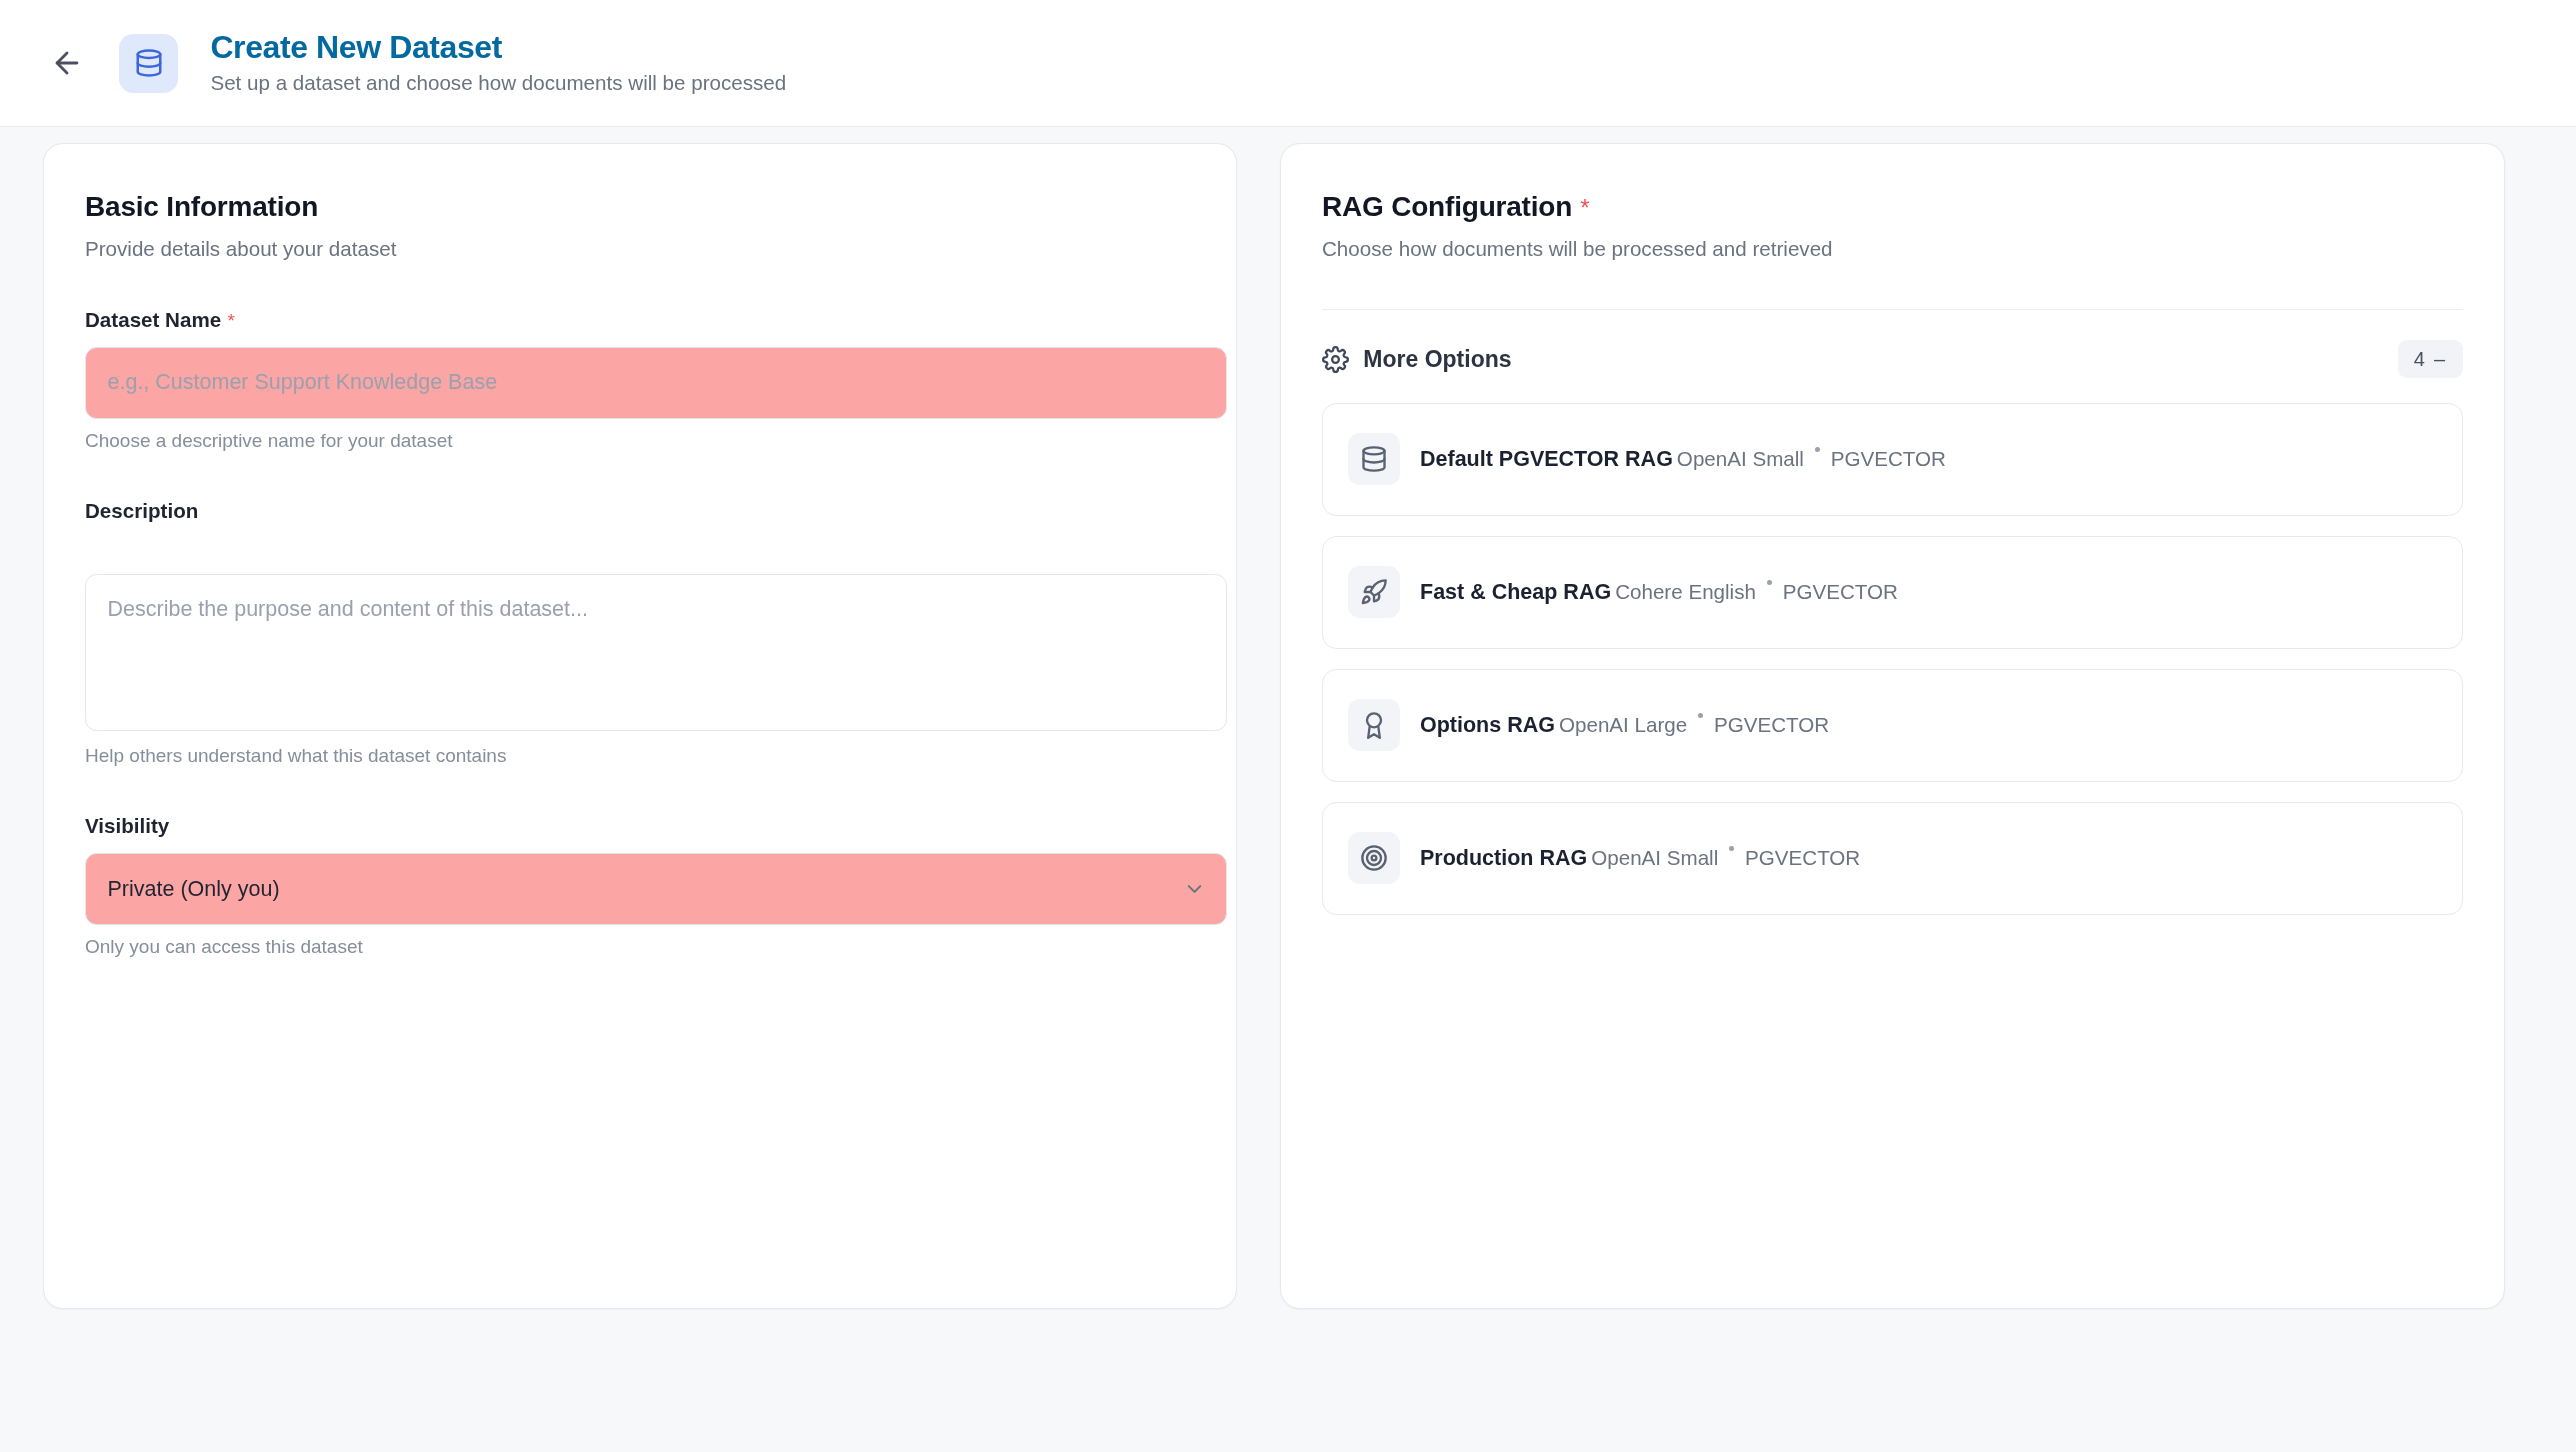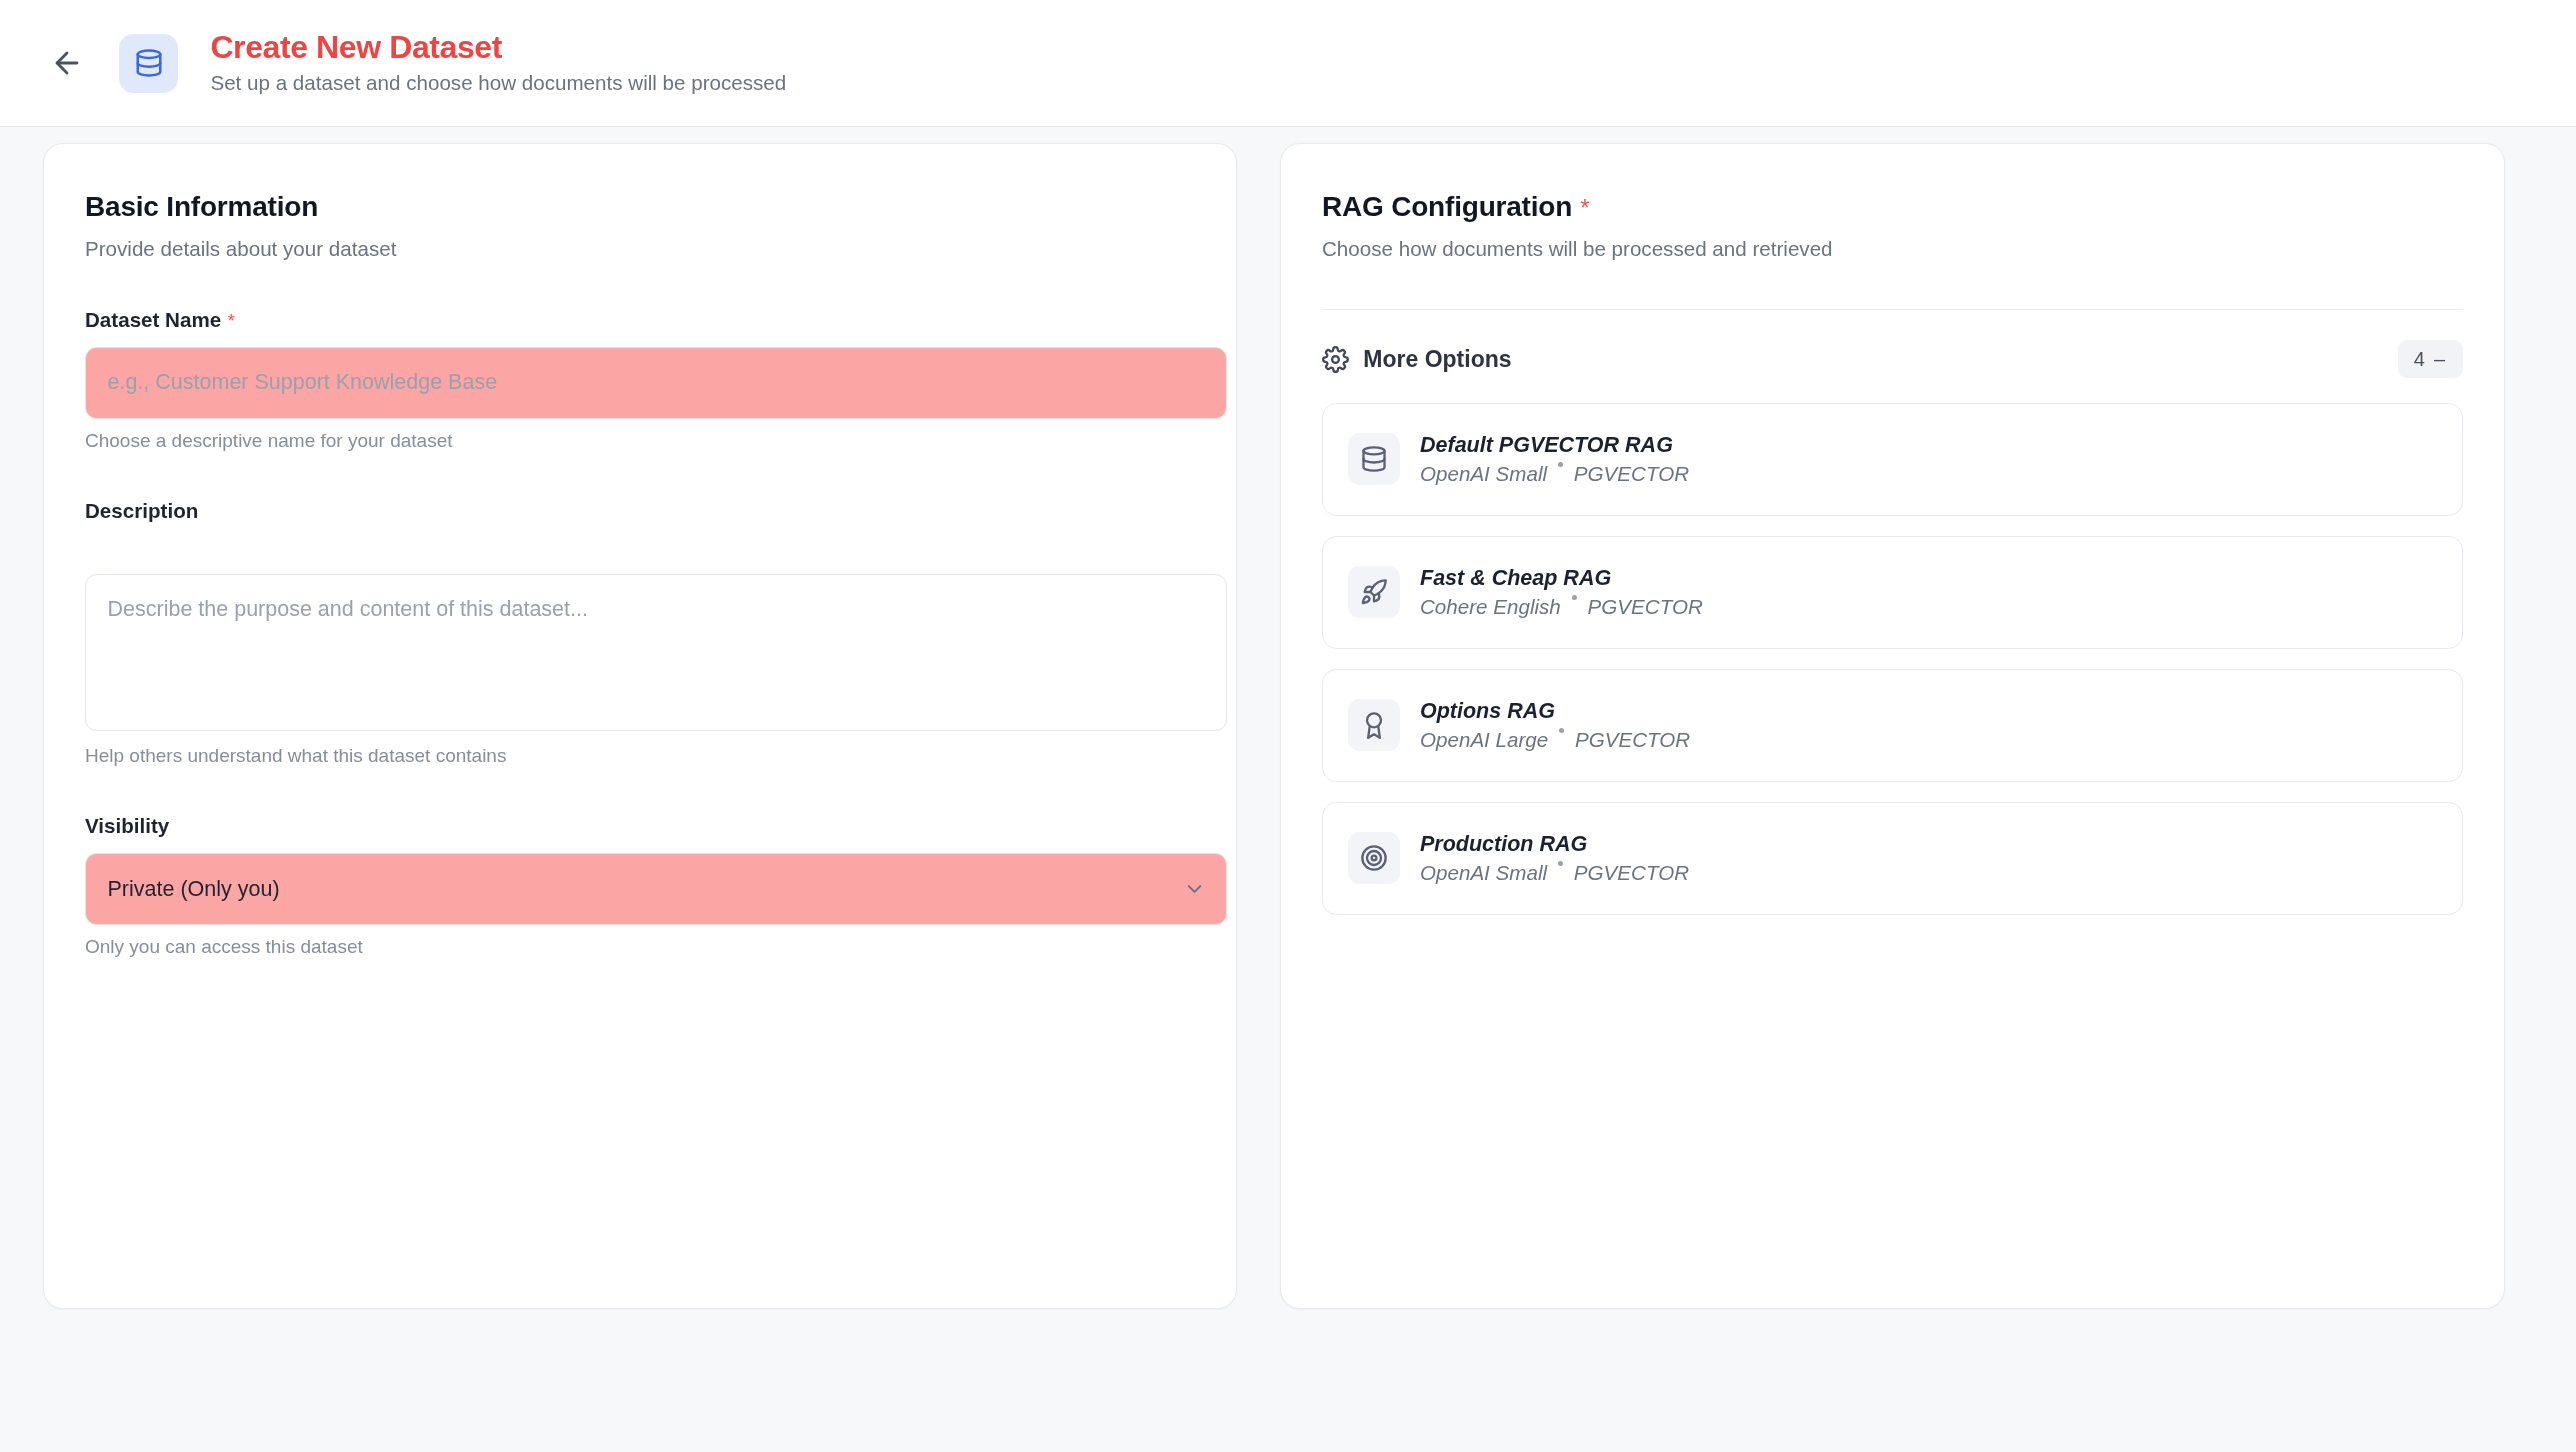--- a/index.html
+++ b/index.html
@@ -54,21 +54,21 @@
     flex: none;
     margin-left: 5.4px;
   }
   .header-icon-box svg { width: 30px; height: 30px; display: block; color: #3b66e0; }
 
   .header-text { display: flex; flex-direction: column; gap: 6.3px; margin-left: 9px; }
   .header-title {
     font-size: 32px;
     font-weight: 700;
     letter-spacing: -0.4px;
-    color: #ef4444;
+    color: #0369a1;
     line-height: 1.1;
   }
   .header-sub {
     font-size: 20.6px;
     color: #6b7280;
     line-height: 1.2;
   }
 
   
   .content {
@@ -233,21 +233,21 @@
     border-radius: 11.6px;
     background: #f3f4f7;
     display: flex;
     align-items: center;
     justify-content: center;
     flex: none;
     color: #5a6173;
   }
   .rag-icon-box svg { width: 28px; height: 28px; display: block; }
 
-  .rag-texts { display: flex; flex-direction: column; gap: 4px; font-style: italic; }
+  .rag-texts { display: flex; gap: 4px; }
   .rag-name {
     font-size: 21.5px;
     font-weight: 700;
     color: #1b2130;
     line-height: 1.15;
   }
   .rag-meta {
     font-size: 20.6px;
     color: #6b7280;
     display: flex;

